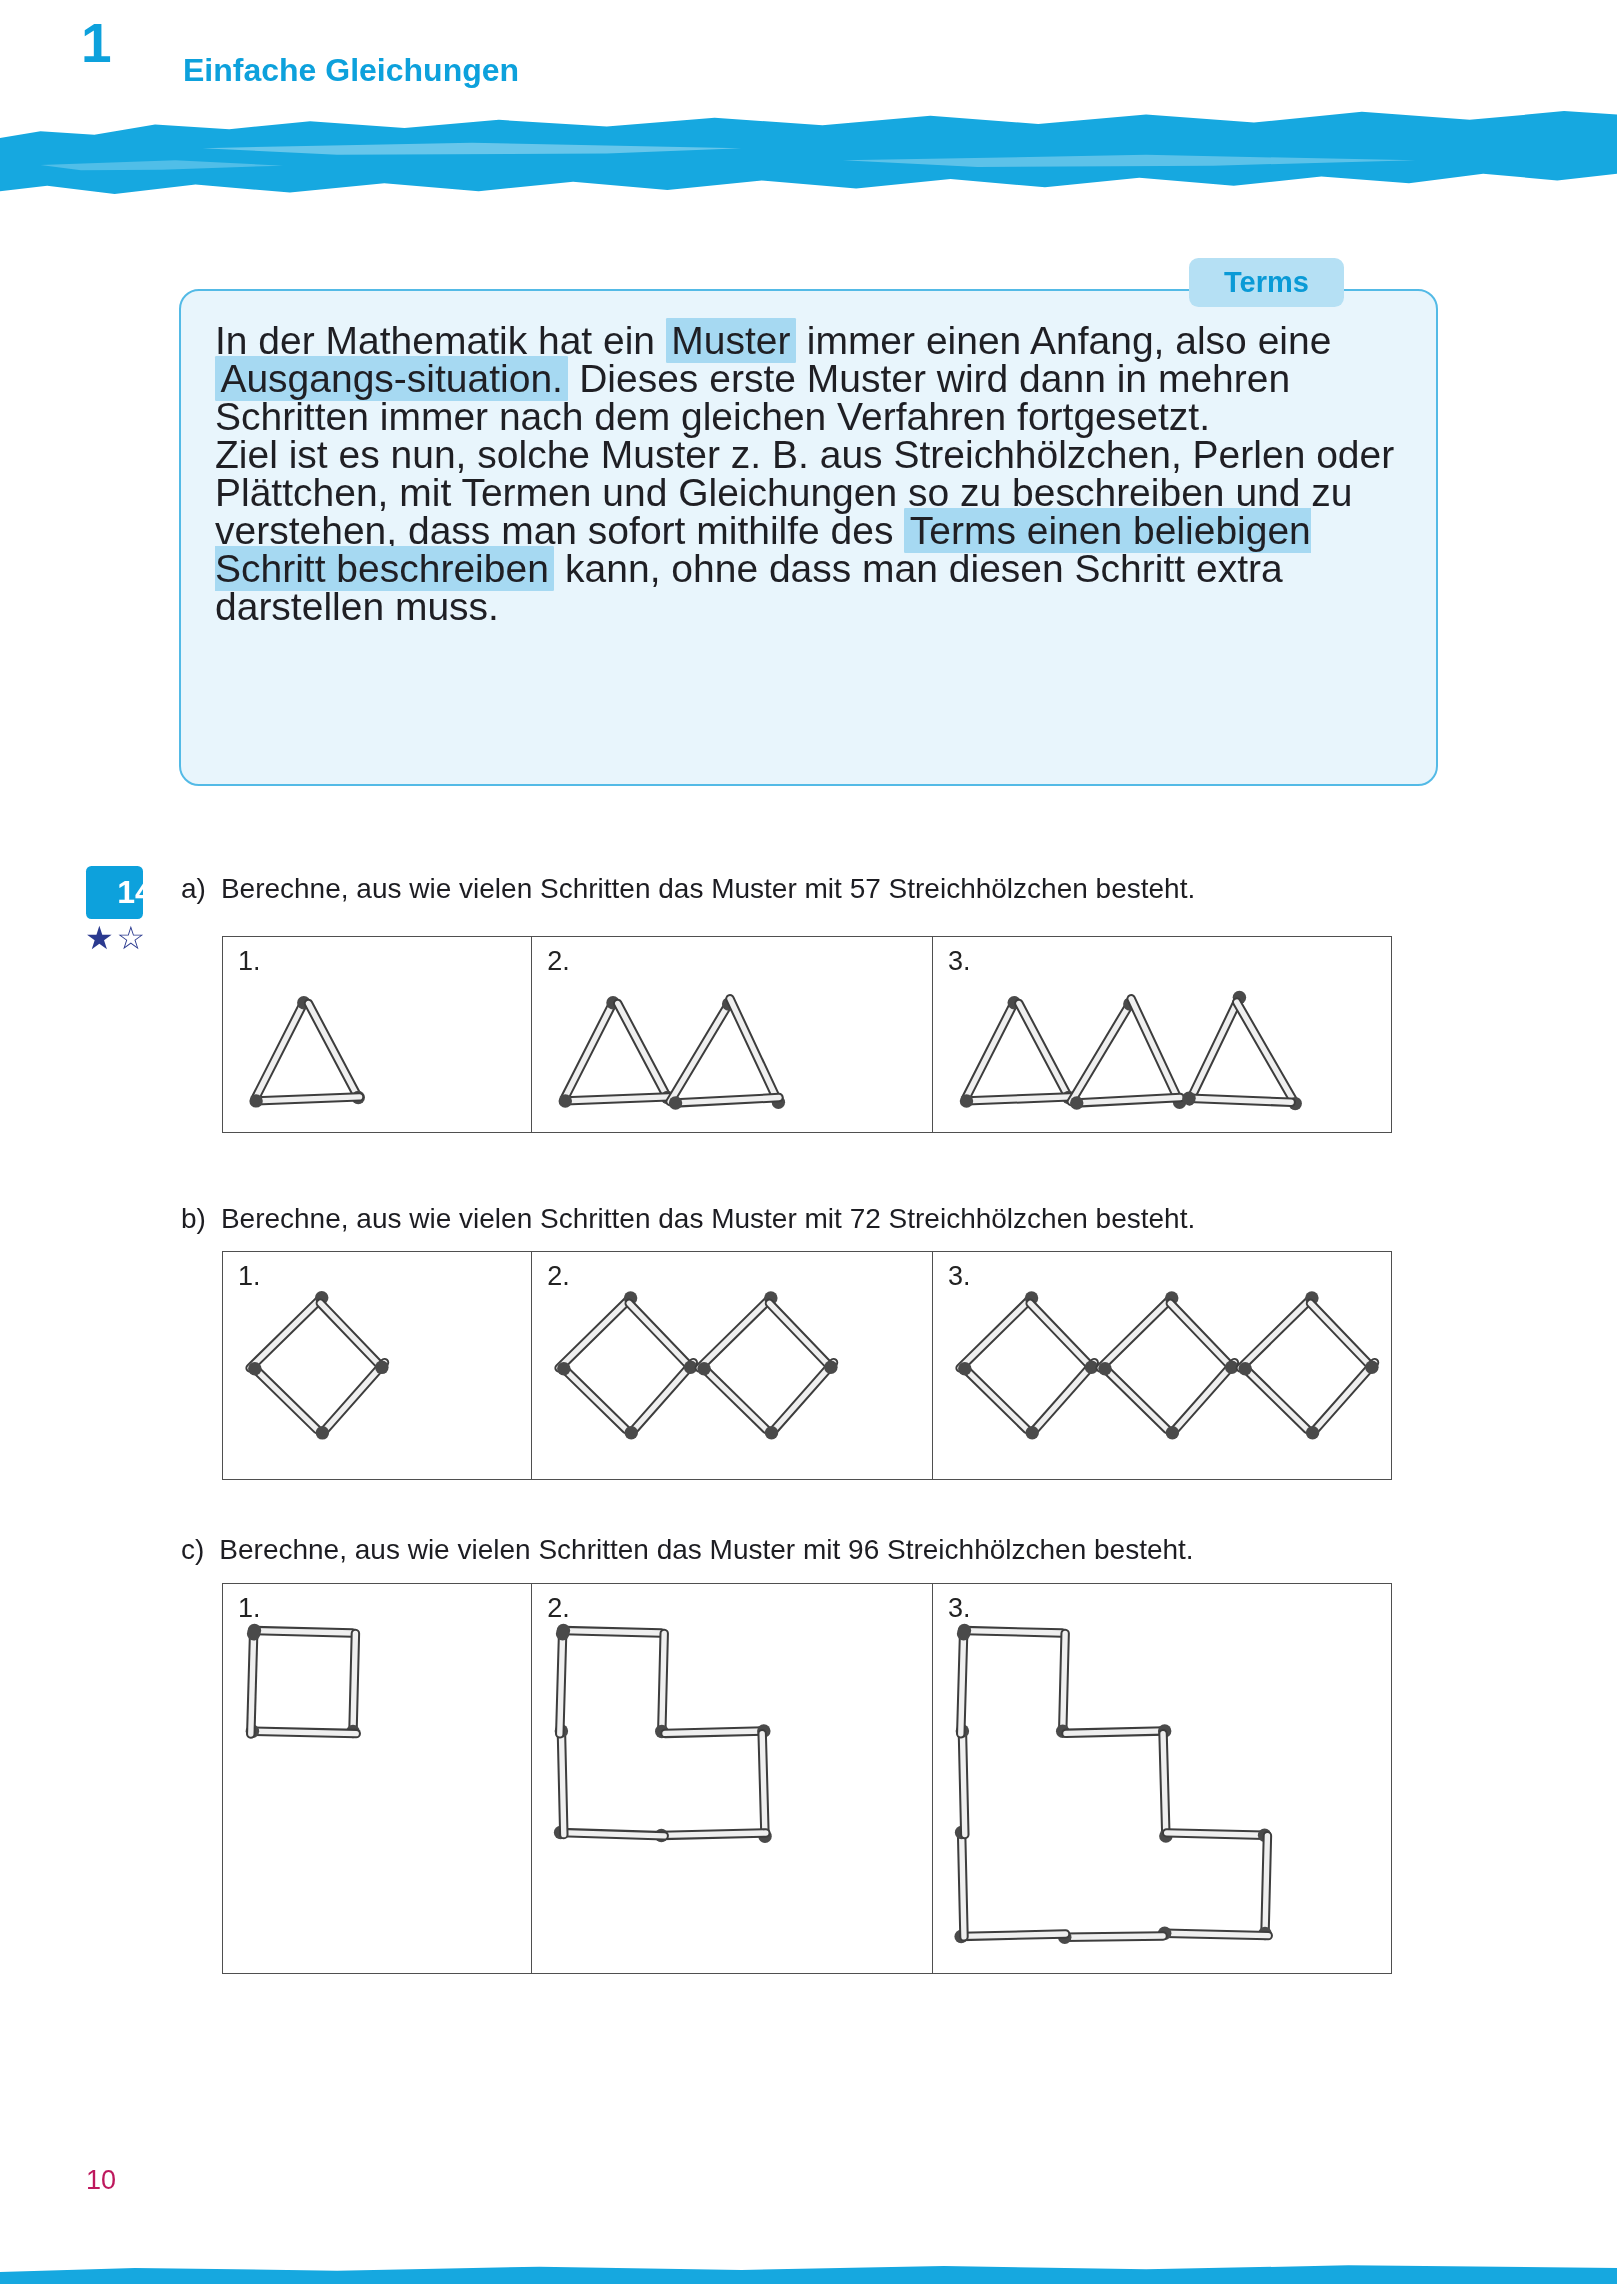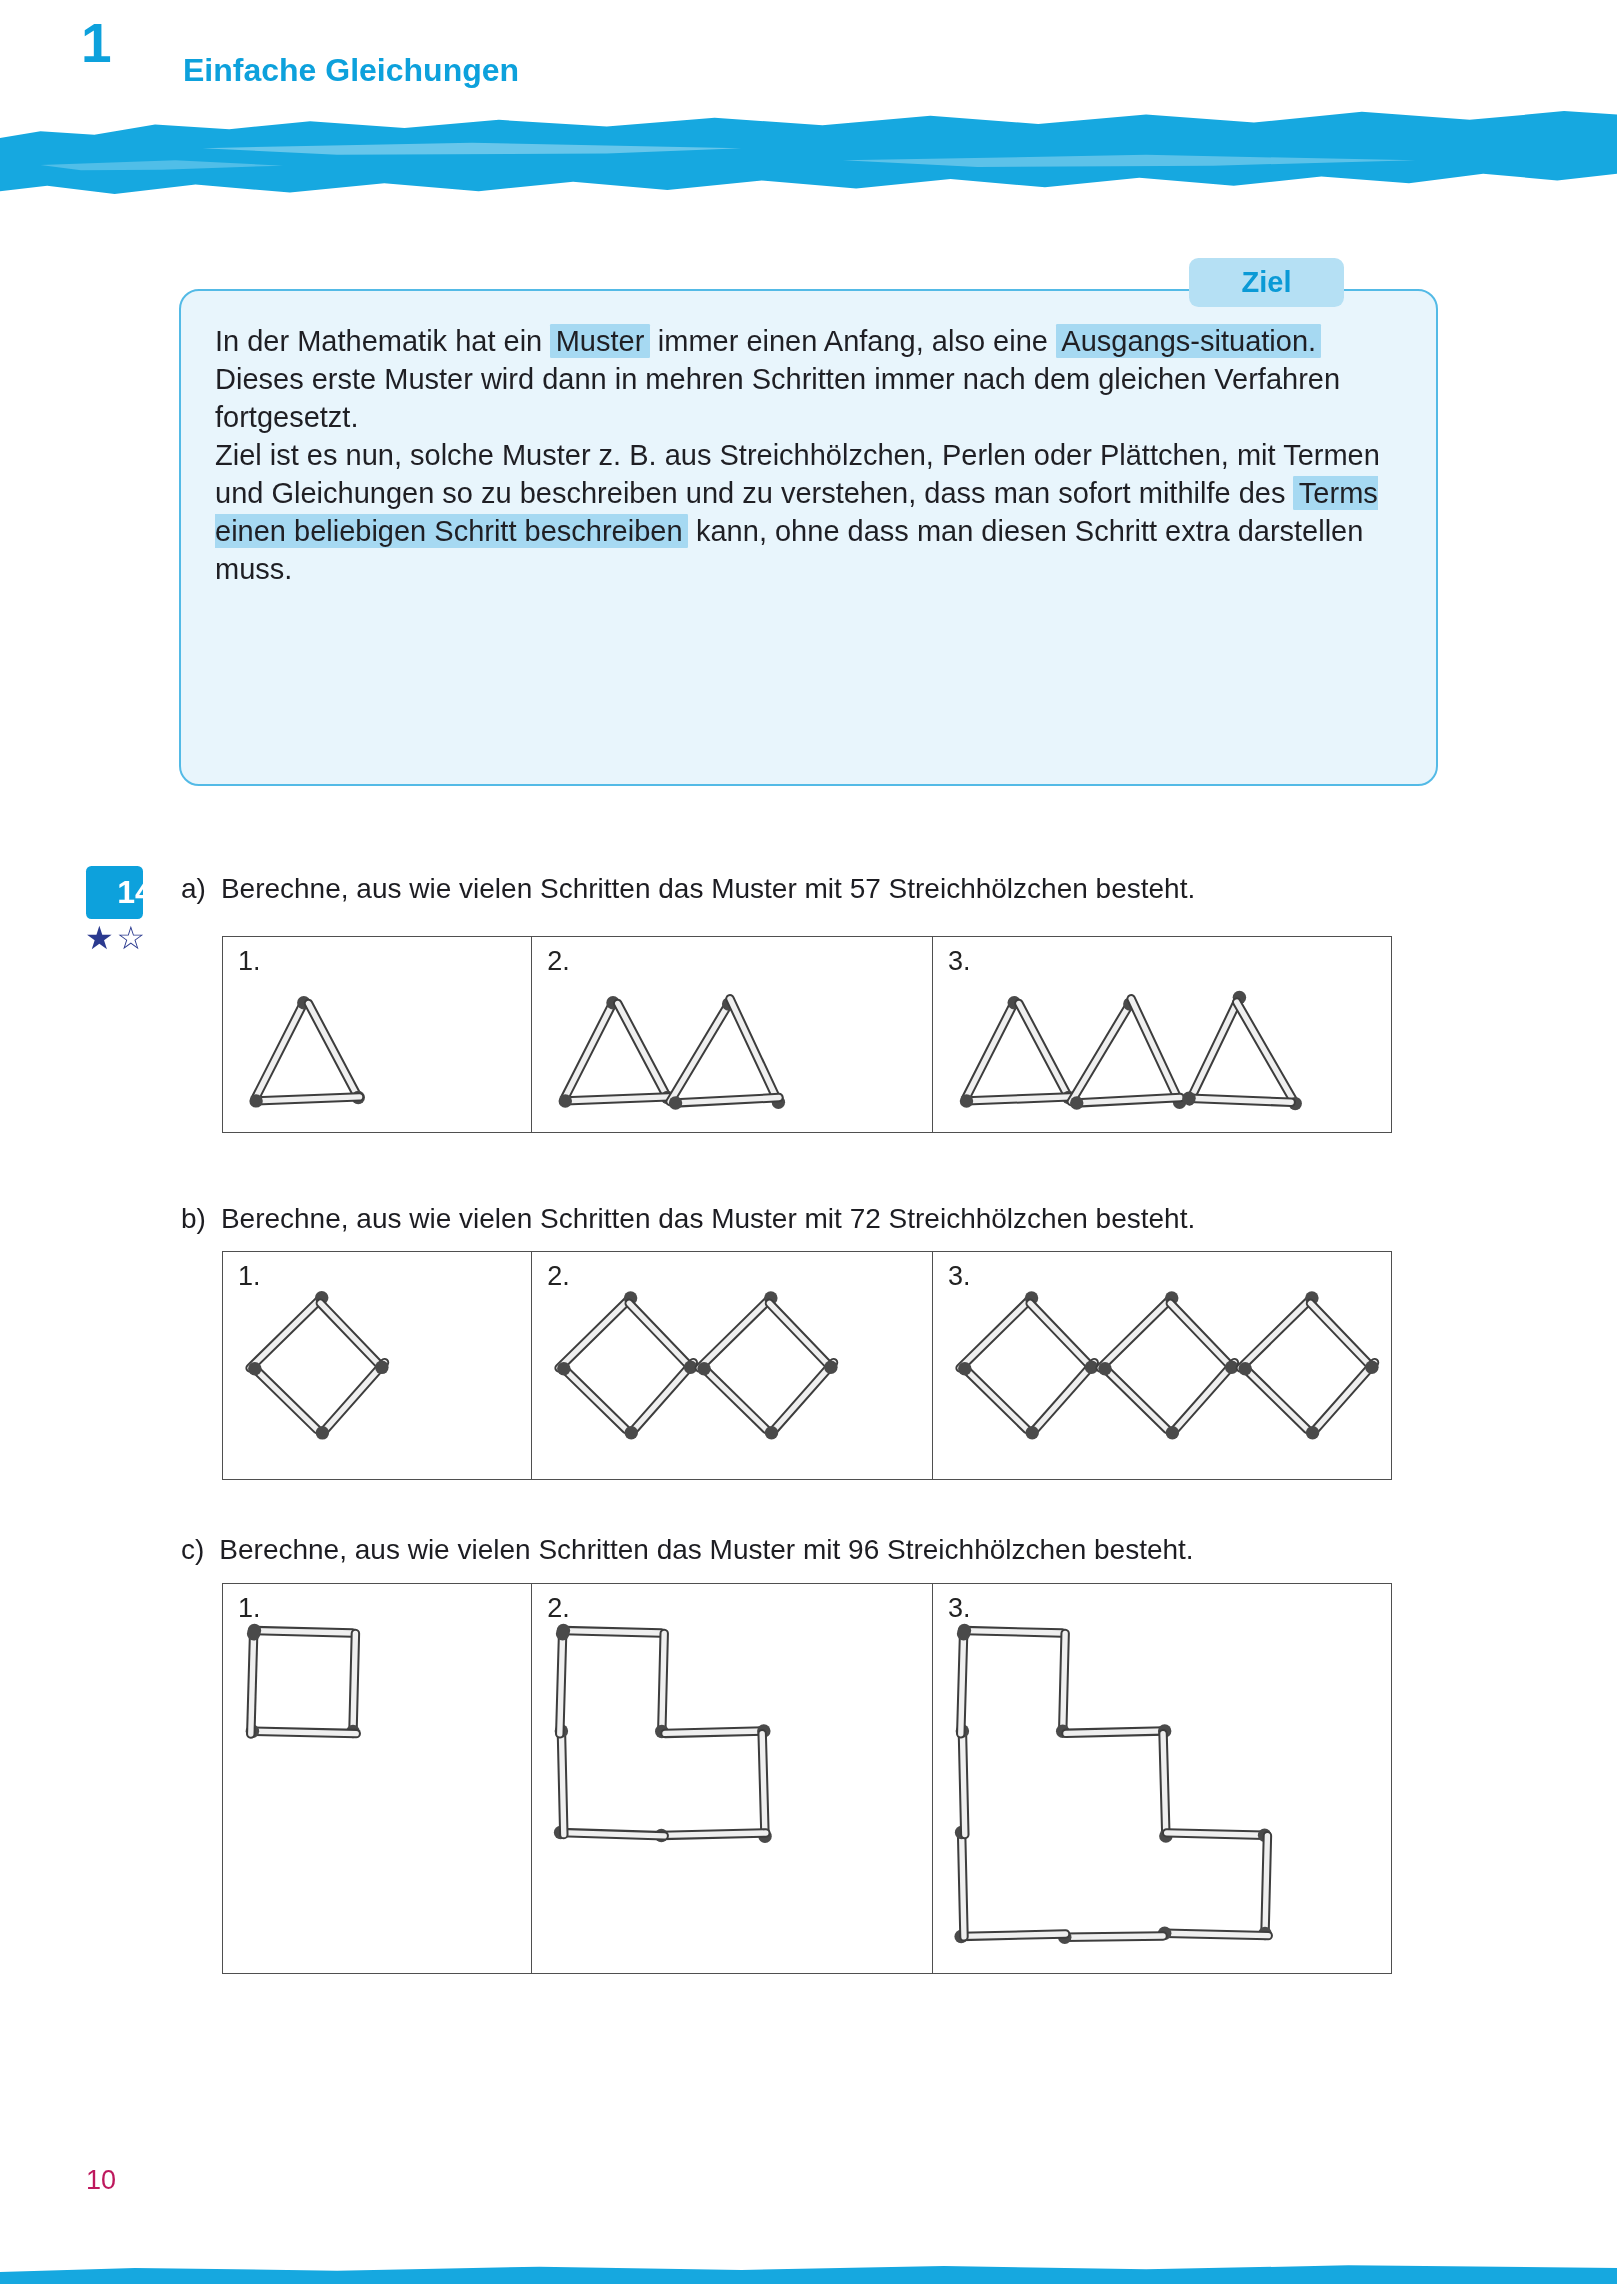--- a/index.html
+++ b/index.html
@@ -31,21 +31,21 @@
     background:var(--tip-bg); border:2px solid var(--tip-border); border-radius:20px;
     padding:31px 34px; z-index:2;
   }
   .tip-tab{
     position:absolute; left:1189px; top:258px; width:155px; height:49px;
     background:#b5e0f4; border-radius:9.4px; z-index:3;
     display:flex; align-items:center; justify-content:center;
     font-size:29px; font-weight:bold; color:#0a9ad6;
   }
   .tip-heading{ font-size:30px; font-weight:bold; color:#141418; margin-bottom:16px; }
-  .tip-para{ font-size:29px; line-height:38px; color:#1f1f24; }
+  .tip-para{ font-size:39px; line-height:38px; color:#1f1f24; }
   .tip-para.spaced{ margin-top:23px; }
   .hl{ background:var(--hl); padding:1.3px 5.4px; border-radius:1.3px; }
 
   .ex-badge{
     position:absolute; left:86px; top:866px; width:57px; height:53px;
     background:var(--accent); color:#fff; border-radius:5.4px;
     display:flex; align-items:center; justify-content:center;
     font-size:32px; font-weight:bold;padding-left:41px;
   }
   .ex-stars{
@@ -78,21 +78,21 @@
   <div class="chapter-num">1</div>
   <div class="chapter-title">Einfache Gleichungen</div>
 
   <svg class="brush" viewBox="0 0 2400 150" preserveAspectRatio="none">
     <polygon fill="#16a8e0" points="0,55 60,45 140,50 230,35 340,42 460,30 600,40 740,28 900,38 1060,25 1220,36 1380,22 1540,34 1700,20 1860,32 2020,16 2180,28 2320,15 2400,20 2400,108 2310,118 2200,108 2090,122 1960,112 1830,126 1690,114 1550,128 1410,116 1270,130 1130,118 990,132 850,120 710,134 570,122 430,136 290,124 170,138 70,126 0,134"></polygon>
     <polygon fill="#ffffff" opacity="0.35" points="300,70 700,62 1100,70 900,78 500,80"></polygon>
     <polygon fill="#ffffff" opacity="0.3" points="1250,88 1700,80 2100,88 1800,96 1450,98"></polygon>
     <polygon fill="#ffffff" opacity="0.25" points="60,95 260,88 420,96 240,102 120,103"></polygon>
   </svg>
 
-  <div class="tip-tab">Ziel</div>
+  <div class="tip-tab">Terms</div>
 
   <div class="tip-box">
     <div>
         <p class="tip-para"><span>In der Mathematik hat ein </span><span class="hl">Muster</span><span> immer einen Anfang, also eine </span><span class="hl">Ausgangs-situation.</span><span> Dieses erste Muster wird dann in mehren Schritten immer nach dem gleichen Verfahren fortgesetzt.</span></p>
         <p class="tip-para"><span>Ziel ist es nun, solche Muster z. B. aus Streichhölzchen, Perlen oder Plättchen, mit Termen und Gleichungen so zu beschreiben und zu verstehen, dass man sofort mithilfe des </span><span class="hl">Terms einen beliebigen Schritt beschreiben</span><span> kann, ohne dass man diesen Schritt extra darstellen muss.</span></p>
       </div>
   </div>
 
   <div class="ex-badge">14</div>
   <div class="ex-stars"><span>★</span><span>☆</span></div>

